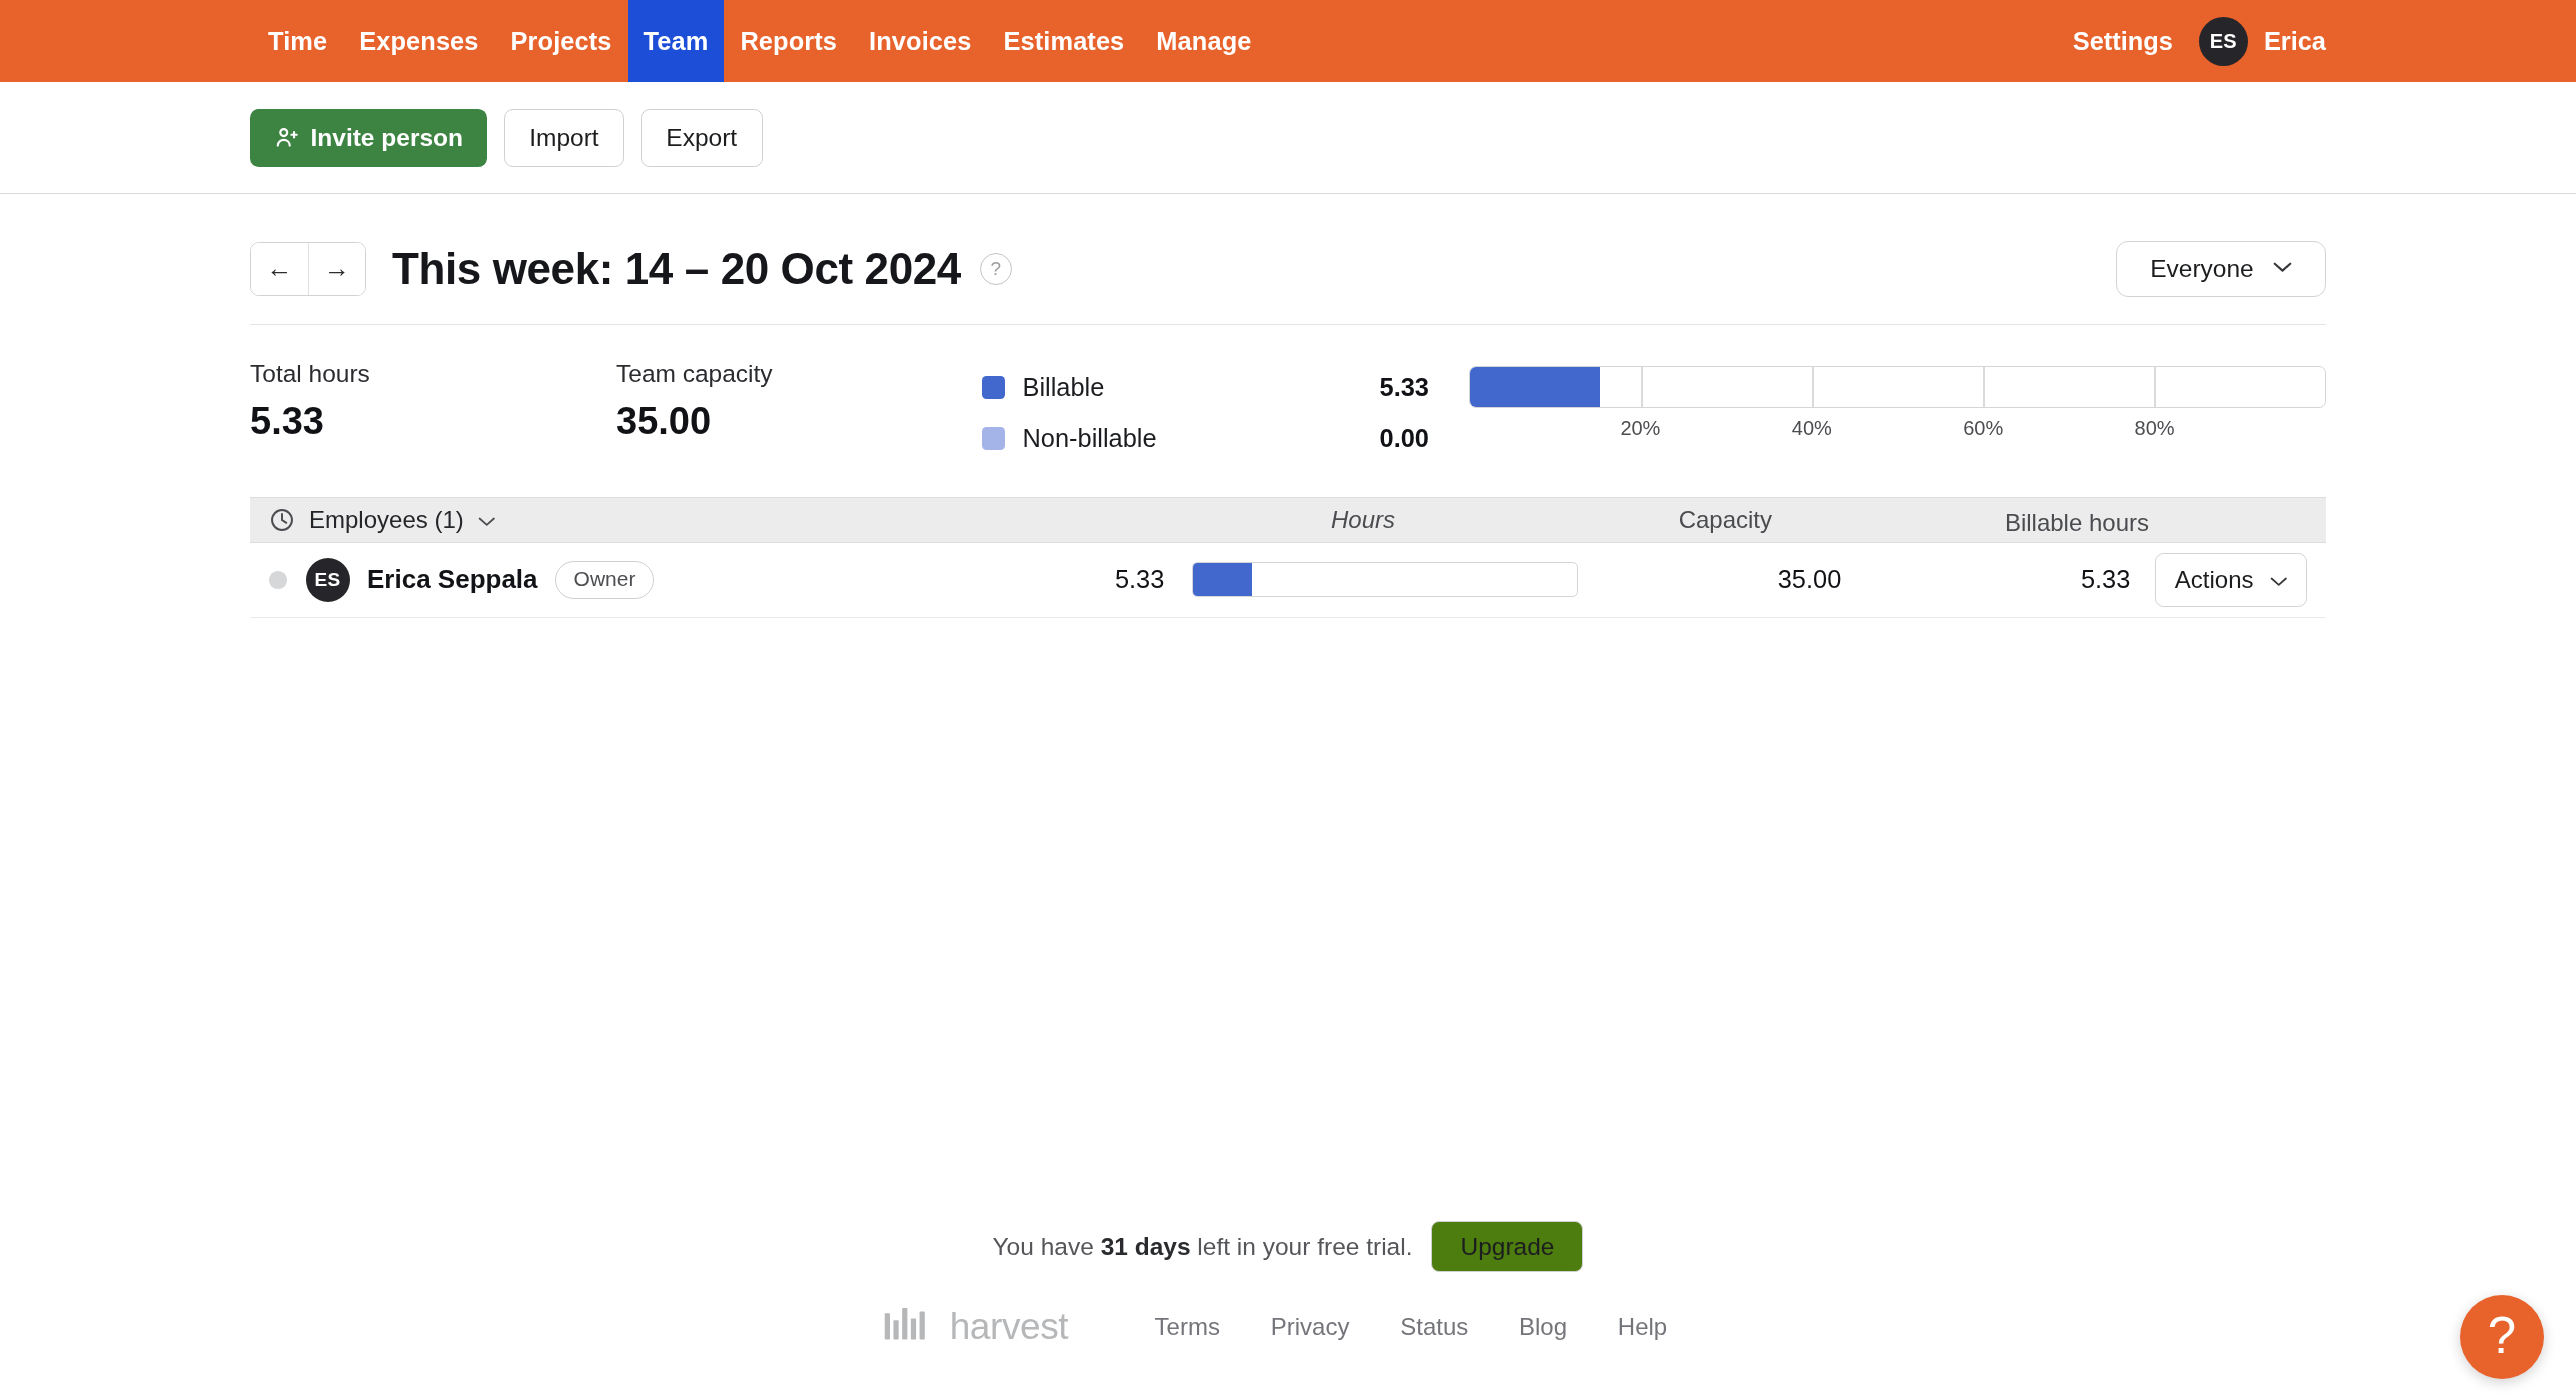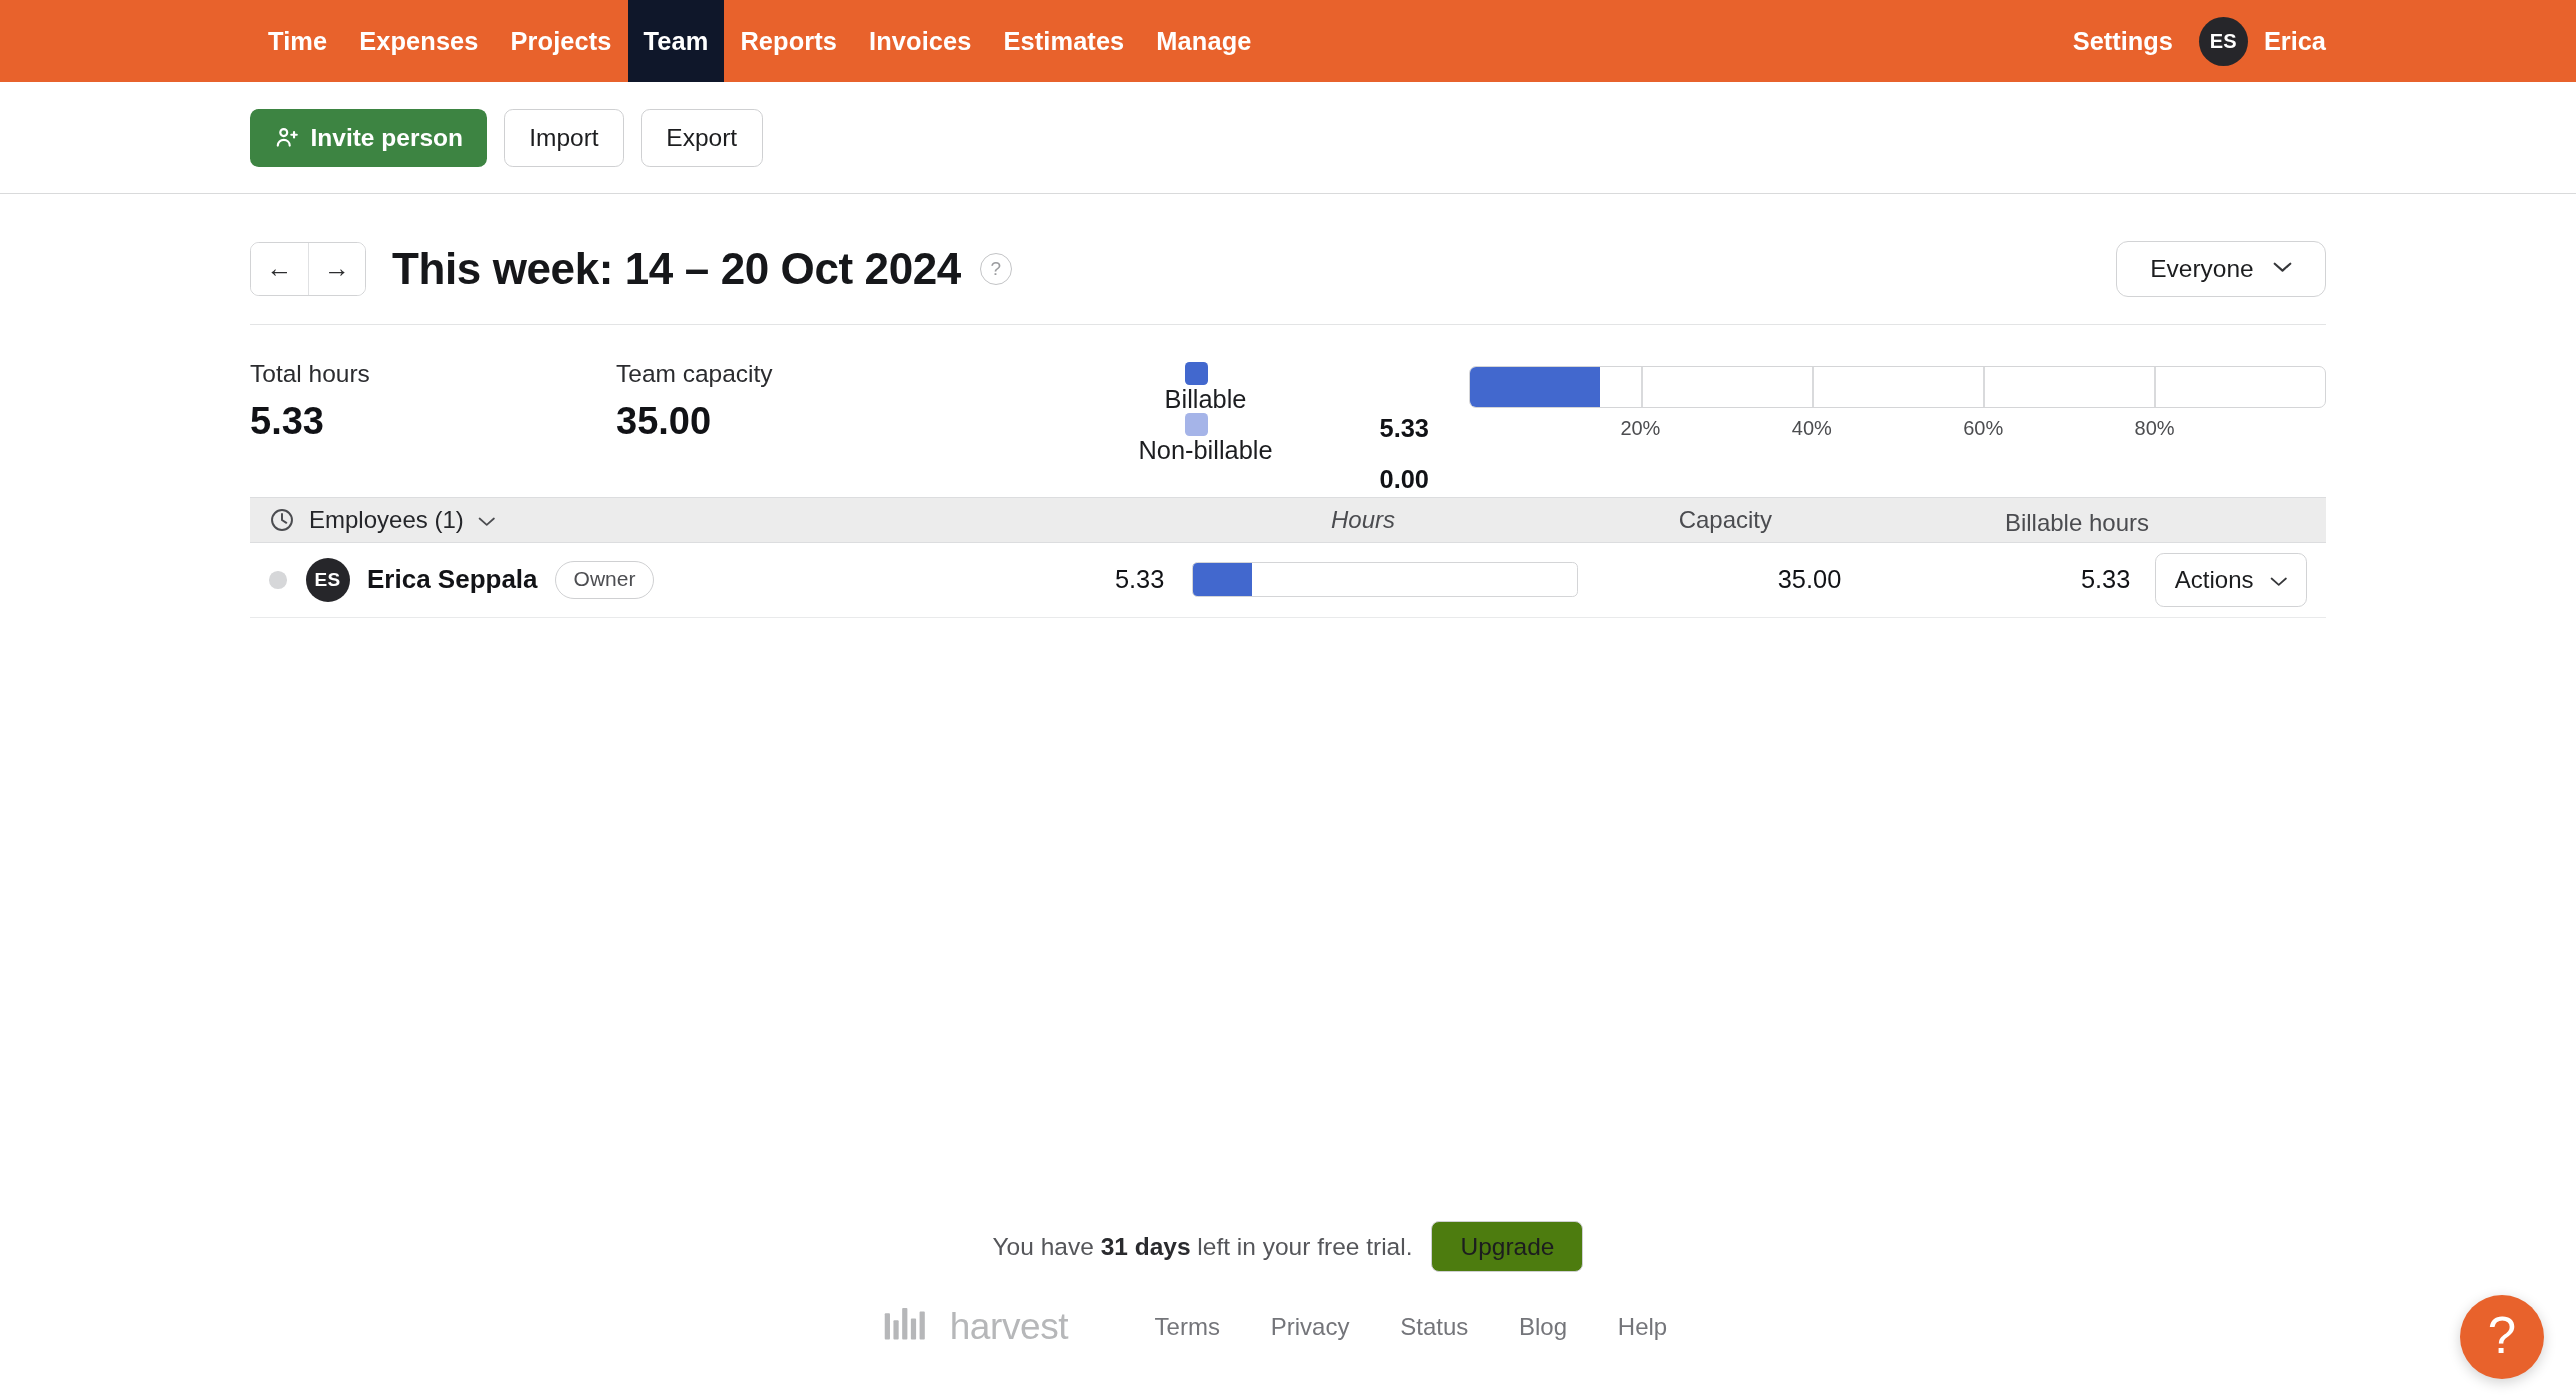--- a/index.html
+++ b/index.html
@@ -29,21 +29,21 @@
     display: flex;
     align-items: center;
     padding: 0 16px;
     color: #ffffff;
     font-size: 25.4px;
     font-weight: 600;
     letter-spacing: 0.1px;
     white-space: nowrap;
     cursor: pointer;
   }
-  .nav-item.active { background: #0f172a; }
+  .nav-item.active { background: #1d4ed8; }
   .nav-right {
     margin-left: auto;
     display: flex;
     align-items: center;
     padding-right: 250px;
     gap: 26px;
   }
   .nav-settings {
     color: #ffffff;
     font-size: 25.4px;
@@ -194,21 +194,20 @@
   .stat-value {
     font-size: 38px;
     font-weight: 700;
     color: #111216;
   }
   .legend { width: 447px; padding-top: 1.8px; }
   .legend-row {
     display: flex;
     align-items: center;
     height: 51px;
-    flex-direction: column;
   }
   .swatch {
     width: 23px; height: 23px;
     border-radius: 4.4px;
     margin-right: 17.5px;
     flex: none;
   }
   .legend-label {
     font-size: 25.4px;
     color: #1c1d20;

